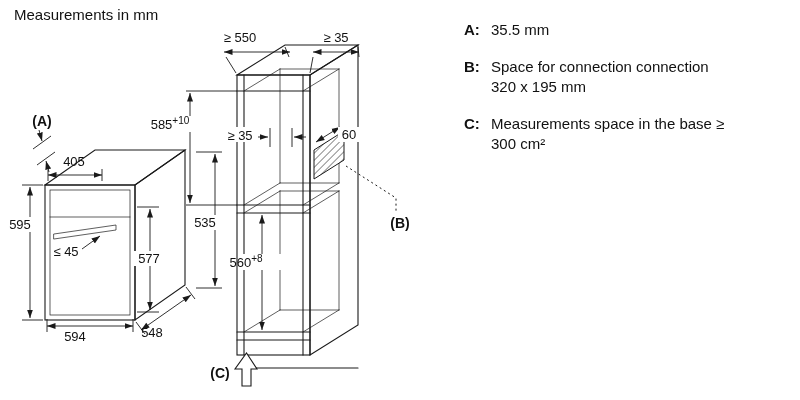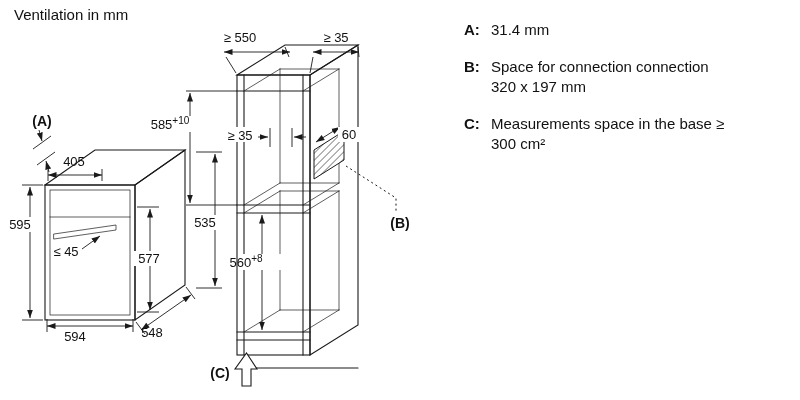--- a/index.html
+++ b/index.html
@@ -17,21 +17,21 @@
   .bg{fill:#fff;stroke:none;}
   .dt{font-size:13px;fill:#111;text-anchor:middle;stroke:none;}
   .sup{font-size:10px;}
   .bl{font-size:14px;font-weight:bold;fill:#111;text-anchor:middle;stroke:none;}
 </style>
 </head>
 <body>
 
 <div class="canvas">
 
-  <div class="page-title">Ventilation in mm</div>
+  <div class="page-title">Measurements in mm</div>
 
   <svg width="460" height="400" viewBox="0 0 460 400">
     <defs>
       <marker id="aE" markerUnits="userSpaceOnUse" markerWidth="9" markerHeight="9" refX="8.5" refY="4.5" orient="auto">
         <path d="M0,1.5 L8.5,4.5 L0,7.5 z" fill="#1a1a1a"></path>
       </marker>
       <marker id="aS" markerUnits="userSpaceOnUse" markerWidth="9" markerHeight="9" refX="0" refY="4.5" orient="auto">
         <path d="M8.5,1.5 L0,4.5 L8.5,7.5 z" fill="#1a1a1a"></path>
       </marker>
       <pattern id="hatch" width="5" height="5" patternUnits="userSpaceOnUse" patternTransform="rotate(45)">
@@ -167,29 +167,29 @@
     <text x="246" y="267" class="dt" text-anchor="start"><tspan>560</tspan><tspan dy="-5" class="sup">+8</tspan></text>
 
     <polygon points="242,386 242,369 235,369 246.5,353 257,369 251,369 251,386" fill="#fff" stroke="#1a1a1a" stroke-width="1.1"></polygon>
     <text x="220" y="378" class="bl">(C)</text>
   </svg>
 
   <div class="legend">
     <div class="legend-row">
       <span class="legend-key">A:</span>
       <span class="legend-body">
-        <div>31.4 mm</div>
+        <div>35.5 mm</div>
         <div></div>
       </span>
     </div>
     <div class="legend-row">
       <span class="legend-key">B:</span>
       <span class="legend-body">
         <div>Space for connection connection</div>
-        <div>320 x 197 mm</div>
+        <div>320 x 195 mm</div>
       </span>
     </div>
     <div class="legend-row">
       <span class="legend-key">C:</span>
       <span class="legend-body">
         <div>Measurements space in the base ≥</div>
         <div>300 cm²</div>
       </span>
     </div>
   </div>

